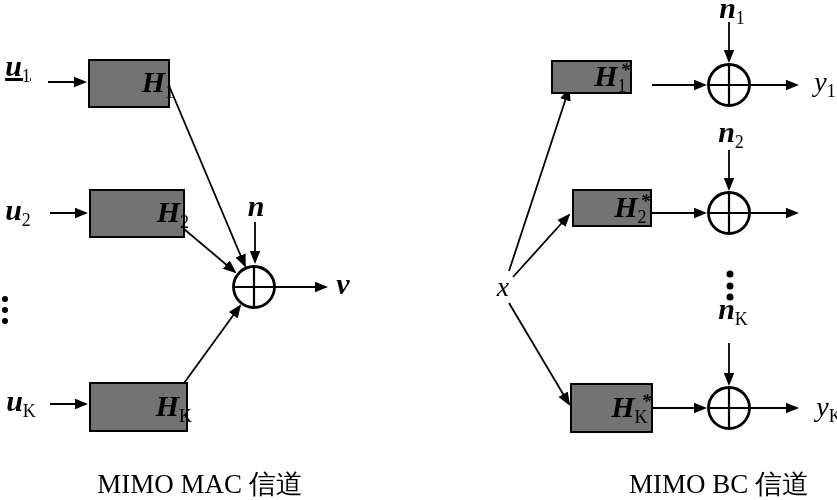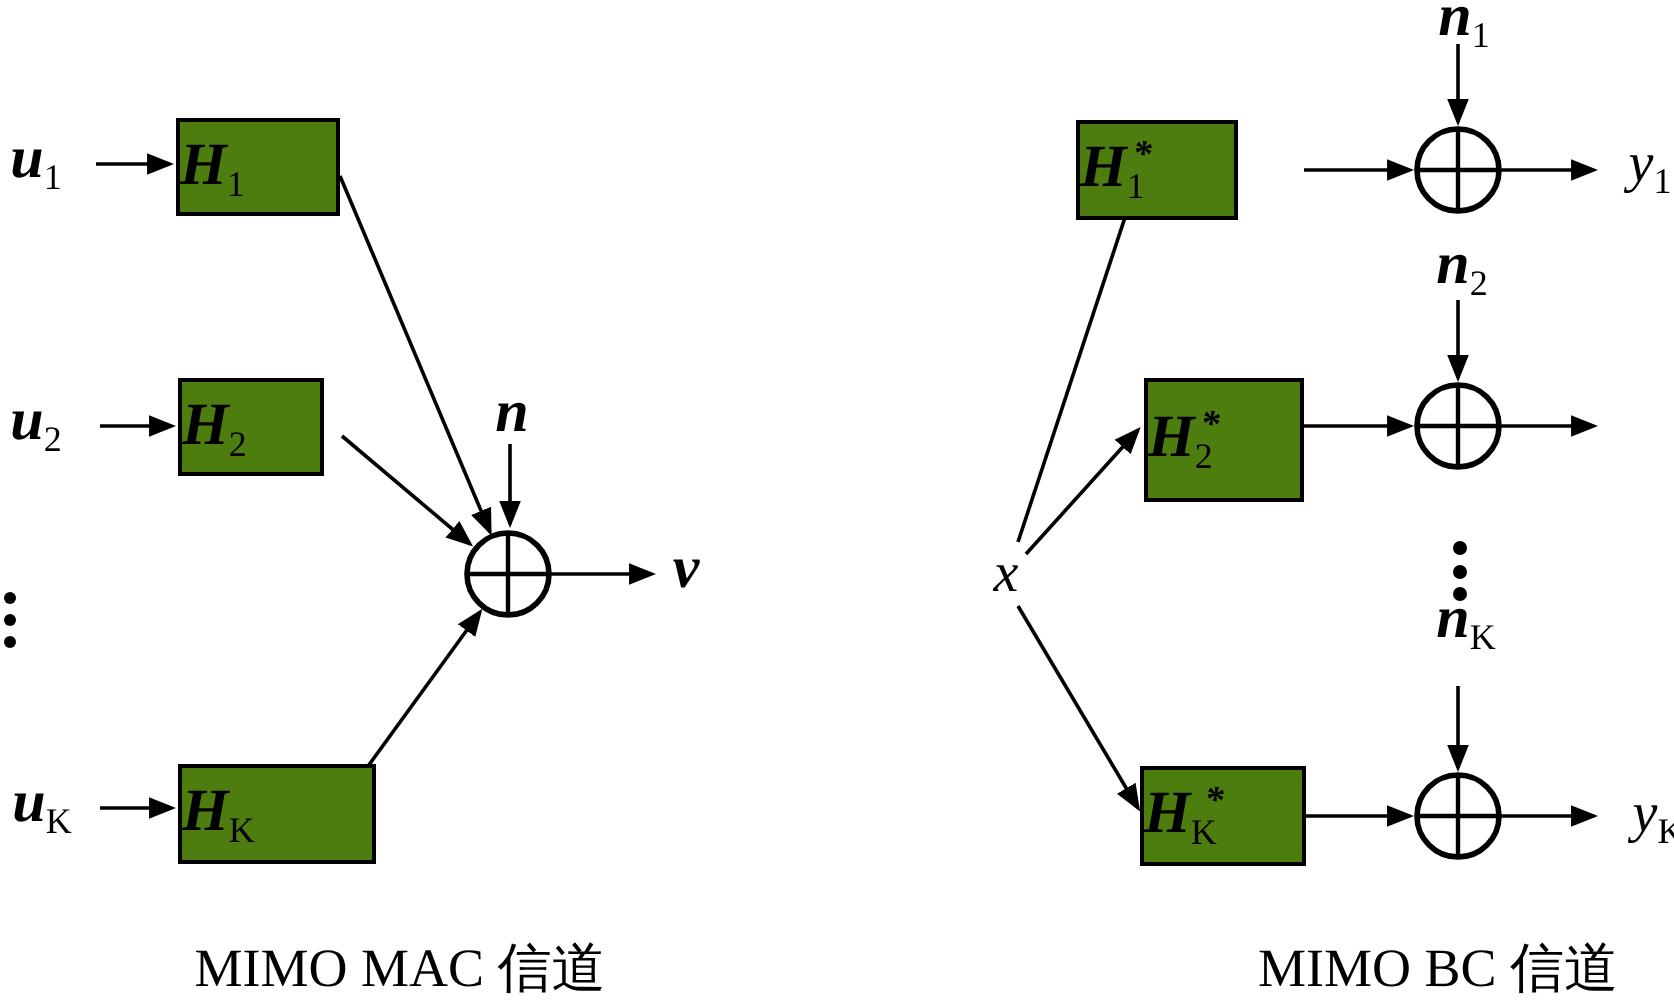--- a/index.html
+++ b/index.html
@@ -8,22 +8,22 @@
     background:#ffffff; overflow:hidden;
     font-family:"Liberation Serif","DejaVu Serif",serif;
   }
   .layer { position:absolute; left:0; top:0; width:837px; height:500px; }
   .pos { position:absolute; transform:translate(-50%,-50%); white-space:nowrap; }
   .math { font-style:italic; font-weight:bold; font-size:30px; color:#000; line-height:1; }
   .math.light { font-weight:normal; font-size:28px; }
   .math .sub { font-size:18px; font-style:normal; font-weight:normal; vertical-align:-6px; }
   .math .sup { font-size:19px; font-weight:bold; vertical-align:10px; margin-left:-6px; }
   .block {
-    position:absolute; border:2.3px solid #000; background:#4d7c0f;
-    display:flex; align-items:center; justify-content:flex-start; box-sizing:border-box;
+    position:absolute; border:2.3px solid #000; background:#737373;
+    display:flex; align-items:center; justify-content:flex-end; box-sizing:border-box;
   }
   .caption {
     position:absolute; transform:translateX(-50%);
     font-size:27px; color:#000; white-space:nowrap; font-style:normal; font-weight:normal;
   }
   svg .wire { stroke:#000; stroke-width:1.8; fill:none; }
   svg .ring { stroke:#000; stroke-width:2.8; fill:#fff; }
   svg .cross { stroke:#000; stroke-width:2.2; fill:none; }
   svg .dot { fill:#000; stroke:none; }
 </style>
@@ -92,38 +92,38 @@
     <g>
       <circle class="dot" cx="730" cy="274" r="3.5"></circle>
       <circle class="dot" cx="730" cy="286" r="3.5"></circle>
       <circle class="dot" cx="730" cy="297" r="3.5"></circle>
     </g>
   </svg>
 
   <div class="block" style="left:88px; top:59px; width:82px; height:49px;">
     <span class="math"><span>H</span><span class="sub">1</span><span class="sup"></span></span>
   </div>
-  <div class="block" style="left:89px; top:189px; width:73px; height:49px;">
+  <div class="block" style="left:89px; top:189px; width:96px; height:49px;">
     <span class="math"><span>H</span><span class="sub">2</span><span class="sup"></span></span>
   </div>
   <div class="block" style="left:89px; top:382px; width:99px; height:50px;">
     <span class="math"><span>H</span><span class="sub">K</span><span class="sup"></span></span>
   </div>
 
-  <div class="block" style="left:538px; top:60px; width:81px; height:50px;">
+  <div class="block" style="left:551px; top:60px; width:81px; height:34px;">
     <span class="math"><span>H</span><span class="sub">1</span><span class="sup">*</span></span>
   </div>
-  <div class="block" style="left:572px; top:189px; width:80px; height:62px;">
+  <div class="block" style="left:572px; top:189px; width:80px; height:38px;">
     <span class="math"><span>H</span><span class="sub">2</span><span class="sup">*</span></span>
   </div>
   <div class="block" style="left:570px; top:383px; width:83px; height:50px;">
     <span class="math"><span>H</span><span class="sub">K</span><span class="sup">*</span></span>
   </div>
 
-  <div class="pos math" style="left:18px; top:81px;">
+  <div class="pos math" style="left:18px; top:68px;text-decoration:underline;">
     <span>u</span><span class="sub">1</span>
   </div>
   <div class="pos math" style="left:18px; top:212px;text-align:center;">
     <span>u</span><span class="sub">2</span>
   </div>
   <div class="pos math" style="left:21px; top:403px;">
     <span>u</span><span class="sub">K</span>
   </div>
   <div class="pos math" style="left:256px; top:208px;">
     <span>n</span><span class="sub"></span>

